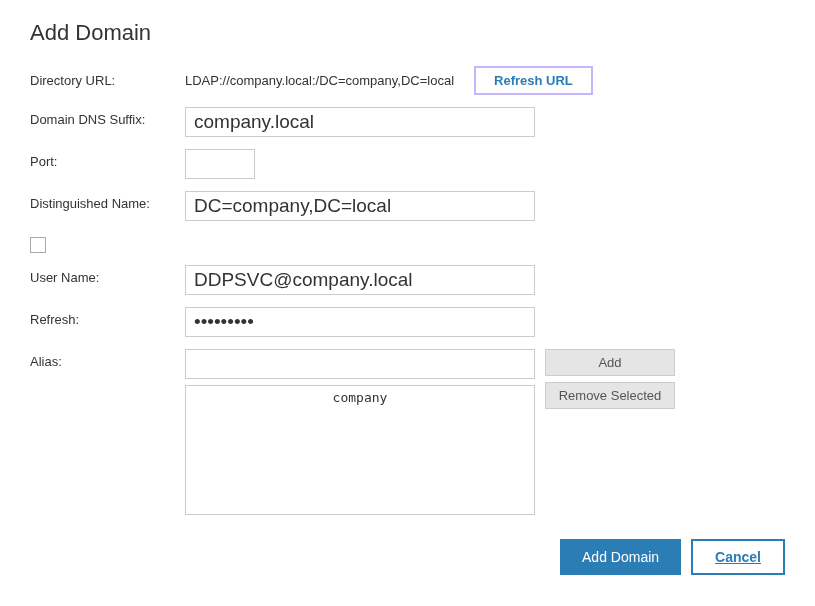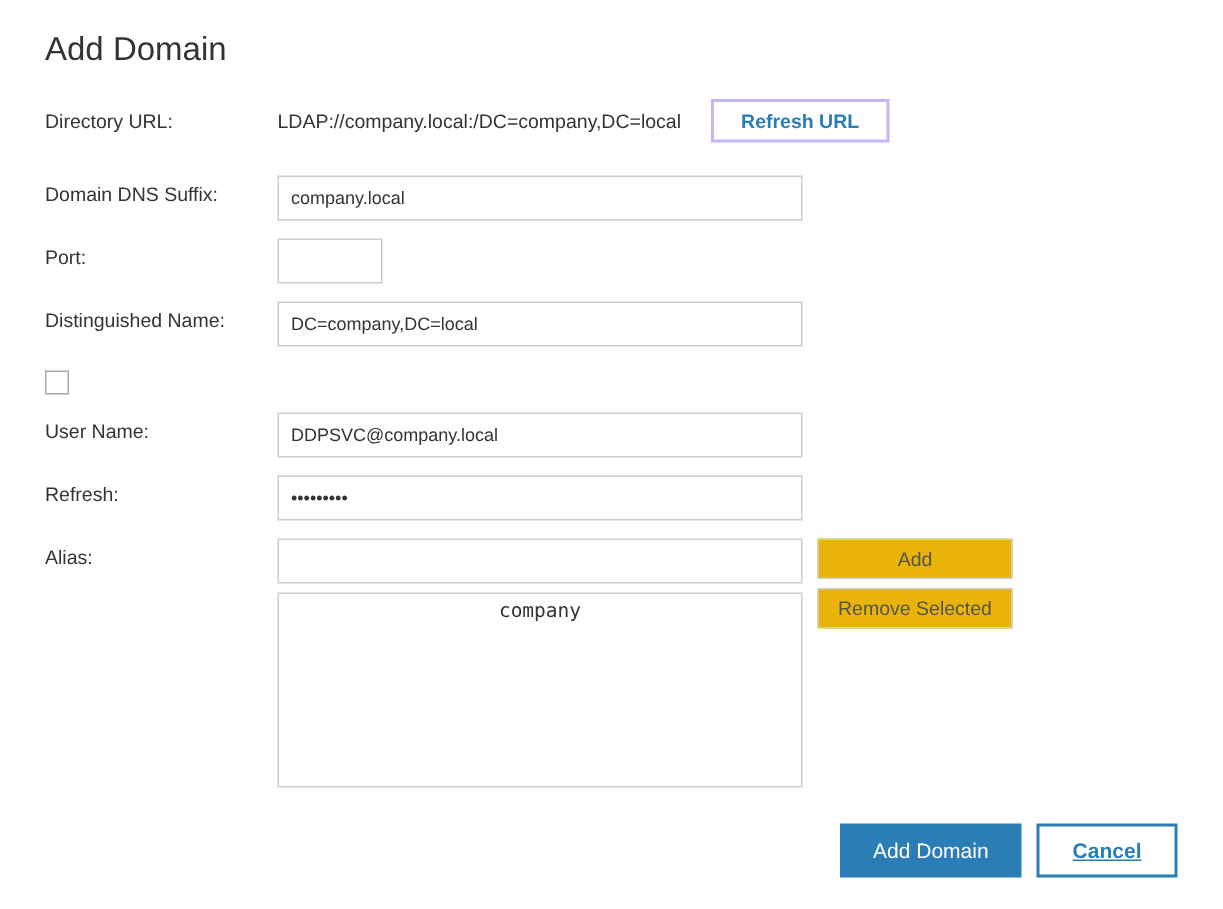--- a/index.html
+++ b/index.html
@@ -32,21 +32,21 @@
     }
     .form-control {
       flex: 1;
       max-width: 350px;
     }
     input[type="text"], input[type="password"] {
       width: 100%;
       height: 30px;
       border: 1px solid #ccc;
       padding: 4px 8px;
-      font-size: 12px;
+      font-size: 19px;
       color: #333;
       outline: none;
     }
     .port-input {
       width: 70px !important;
       max-width: 70px;
     }
     .checkbox-wrap {
       display: flex;
       align-items: center;
@@ -57,21 +57,21 @@
       height: 16px;
       border: 1px solid #aaa;
       appearance: none;
       -webkit-appearance: none;
       background: #fff;
       cursor: pointer;
     }
     .directory-url-row {
       display: flex;
       align-items: center;
-      margin-bottom: 22px;
+      margin-bottom: 12px;
     }
     .directory-url-label {
       width: 155px;
       min-width: 155px;
       color: #333;
       font-size: 13px;
     }
     .directory-url-value {
       color: #333;
       font-size: 13px;
@@ -113,21 +113,21 @@
       color: #333;
       background: #fff;
       overflow-y: scroll;
       text-align: center;
     }
     .alias-input {
       margin-bottom: 6px;
     }
     .btn-add, .btn-remove {
       border: 1px solid #ccc;
-      background: #eab308;
+      background: #e5e5e5;
       color: #555;
       font-size: 13px;
       padding: 5px 12px;
       cursor: pointer;
       min-width: 130px;
       text-align: center;
     }
     .footer-row {
       display: flex;
       justify-content: flex-end;

